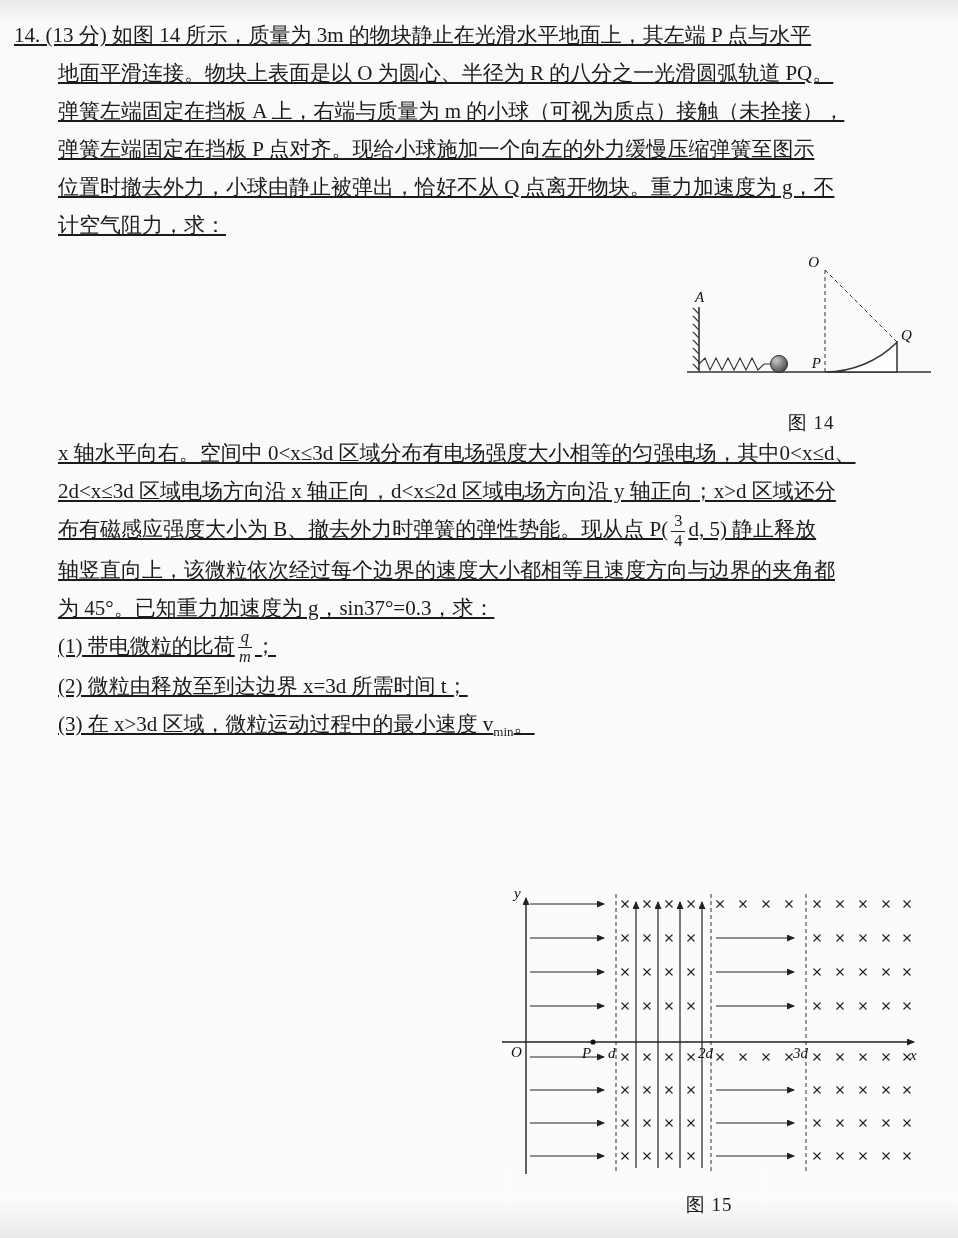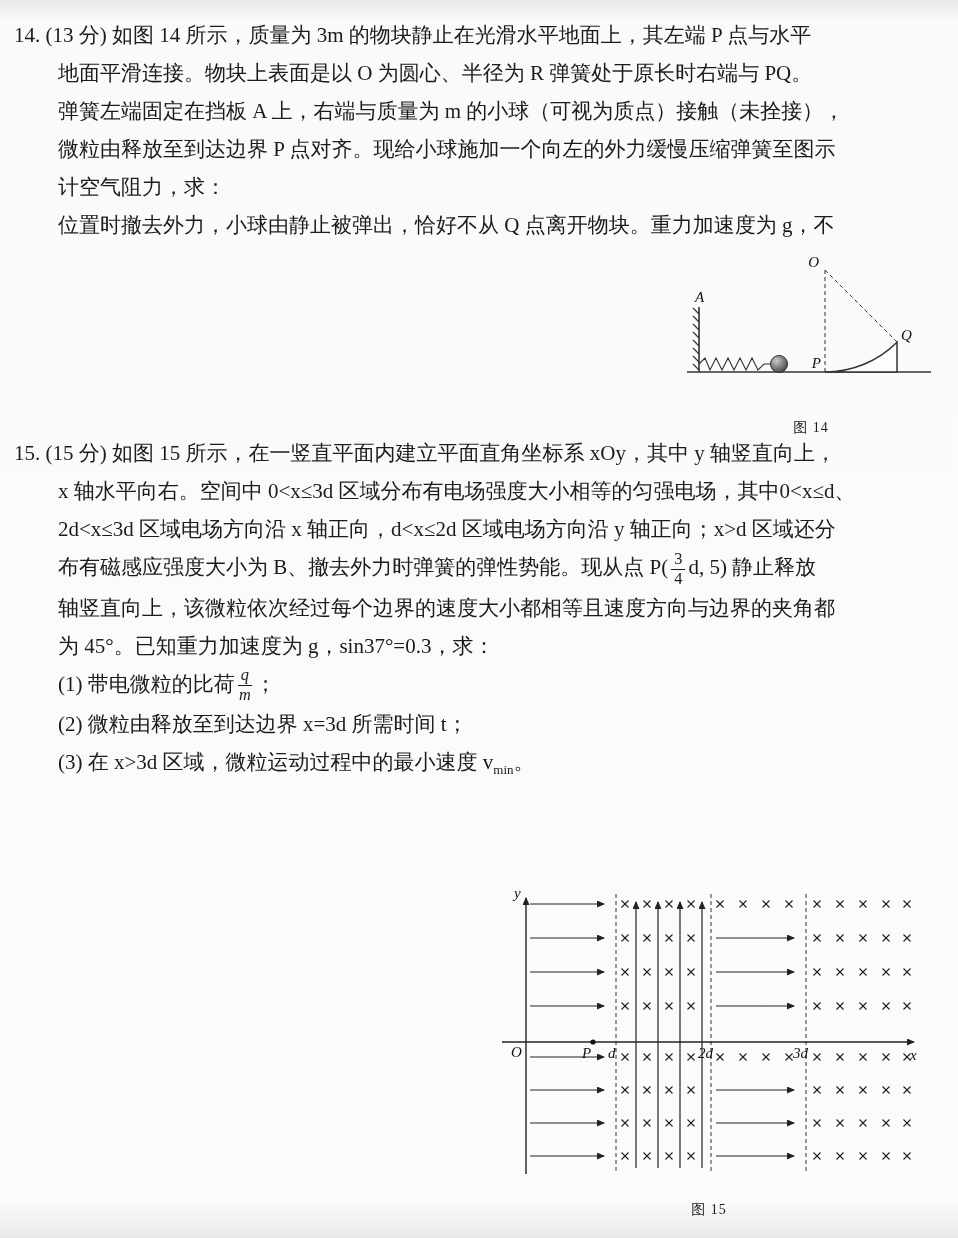--- a/index.html
+++ b/index.html
@@ -6,52 +6,52 @@
   body{
     width:958px;height:1238px;position:relative;overflow:hidden;
     background:linear-gradient(180deg,#e9e9e7 0,#fafaf8 22px,#fbfbf9 1200px,#e9e9e7 1238px);
     font-family:"Liberation Serif","DejaVu Serif",serif;
     color:#1b1b1b;
   }
   .problem{position:relative;font-size:21px;}
   #p14{margin:16px 10px 0 14px;}
   #p15{margin:190px 10px 0 14px;}
   .pbody{padding-left:44px;}
-  .line{line-height:38px;white-space:nowrap;}
+  .line{line-height:38px;white-space:nowrap;text-decoration:underline;}
   .line.first{margin-left:-44px;}
   sub{font-size:0.62em;}
   .frac{display:inline-flex;flex-direction:column;align-items:center;
         vertical-align:middle;line-height:1.15;font-size:0.78em;padding:0 3px;}
   .frac .num{border-bottom:1.3px solid #1b1b1b;padding:0 3px;}
   .frac.it{font-style:italic;}
   .figure{position:absolute;}
   #fig14{left:683px;top:250px;width:256px;}
   #fig15{left:486px;top:882px;width:446px;}
-  .caption{text-align:center;font-size:14px;margin-top:15px;letter-spacing:1px;}
+  .caption{text-align:center;font-size:19px;margin-top:6px;letter-spacing:1px;}
   
   .ax{stroke:#222;stroke-width:1.4;fill:none;}
   .wl{stroke:#333;stroke-width:1.6;fill:none;}
   .thin{stroke:#333;stroke-width:1.1;fill:none;}
   .dash{stroke:#333;stroke-width:1;stroke-dasharray:4 3;fill:none;}
   .fl{stroke:#222;stroke-width:1.2;fill:none;}
   .fc{stroke:#222;stroke-width:1.1;fill:none;}
   .blk{stroke:#333;stroke-width:1.5;fill:#fdfdfb;}
   .lab{font-size:15px;font-style:italic;font-family:"Liberation Serif","DejaVu Serif",serif;fill:#111;}
 </style>
 </head>
 <body>
 
 <div class="problem" id="p14">
   <div class="pbody">
     <div class="line first">14. (13 分) 如图 14 所示，质量为 3m 的物块静止在光滑水平地面上，其左端 P 点与水平</div>
-    <div class="line">地面平滑连接。物块上表面是以 O 为圆心、半径为 R 弹簧处于原长时右端与 PQ。</div>
+    <div class="line">地面平滑连接。物块上表面是以 O 为圆心、半径为 R 的八分之一光滑圆弧轨道 PQ。</div>
     <div class="line">弹簧左端固定在挡板 A 上，右端与质量为 m 的小球（可视为质点）接触（未拴接），</div>
-    <div class="line">微粒由释放至到达边界 P 点对齐。现给小球施加一个向左的外力缓慢压缩弹簧至图示</div>
+    <div class="line">弹簧左端固定在挡板 P 点对齐。现给小球施加一个向左的外力缓慢压缩弹簧至图示</div>
+    <div class="line">位置时撤去外力，小球由静止被弹出，恰好不从 Q 点离开物块。重力加速度为 g，不</div>
     <div class="line">计空气阻力，求：</div>
-    <div class="line">位置时撤去外力，小球由静止被弹出，恰好不从 Q 点离开物块。重力加速度为 g，不</div>
   </div>
 </div>
 
 <div class="figure" id="fig14">
   <svg width="256" height="150" viewBox="0 0 256 150">
     <defs>
       <marker id="ah14" markerWidth="10" markerHeight="8" refX="7" refY="3.5" orient="auto" markerUnits="userSpaceOnUse">
         <path d="M0,0 L8,3.5 L0,7 Z" fill="#222"></path>
       </marker>
       <radialGradient id="ballg" cx="0.35" cy="0.3" r="0.8">
@@ -86,21 +86,20 @@
     <text class="lab" x="12" y="52">A</text>
     <text class="lab" x="136" y="17" text-anchor="end">O</text>
     <text class="lab" x="138" y="118" text-anchor="end">P</text>
     <text class="lab" x="218" y="90">Q</text>
   </svg>
   <div class="caption">图 14</div>
 </div>
 
 <div class="problem" id="p15">
   <div class="pbody">
-    <div class="line first">15. (15 分) 如图 15 所示，在一竖直平面内建立平面直角坐标系 xOy，其中 y 轴竖直向上，</div>
     <div class="line">x 轴水平向右。空间中 0&lt;x≤3d 区域分布有电场强度大小相等的匀强电场，其中0&lt;x≤d、</div>
     <div class="line">2d&lt;x≤3d 区域电场方向沿 x 轴正向，d&lt;x≤2d 区域电场方向沿 y 轴正向；x&gt;d 区域还分</div>
     <div class="line"><span>布有磁感应强度大小为 B、撤去外力时弹簧的弹性势能。现从点 P(</span><span class="frac">
           <span class="num">3</span>
           <span class="den">4</span>
         </span><span>d, 5) 静止释放</span></div>
     <div class="line">轴竖直向上，该微粒依次经过每个边界的速度大小都相等且速度方向与边界的夹角都</div>
     <div class="line">为 45°。已知重力加速度为 g，sin37°=0.3，求：</div>
     <div class="line"><span>(1) 带电微粒的比荷</span><span class="frac it">
           <span class="num">q</span>

